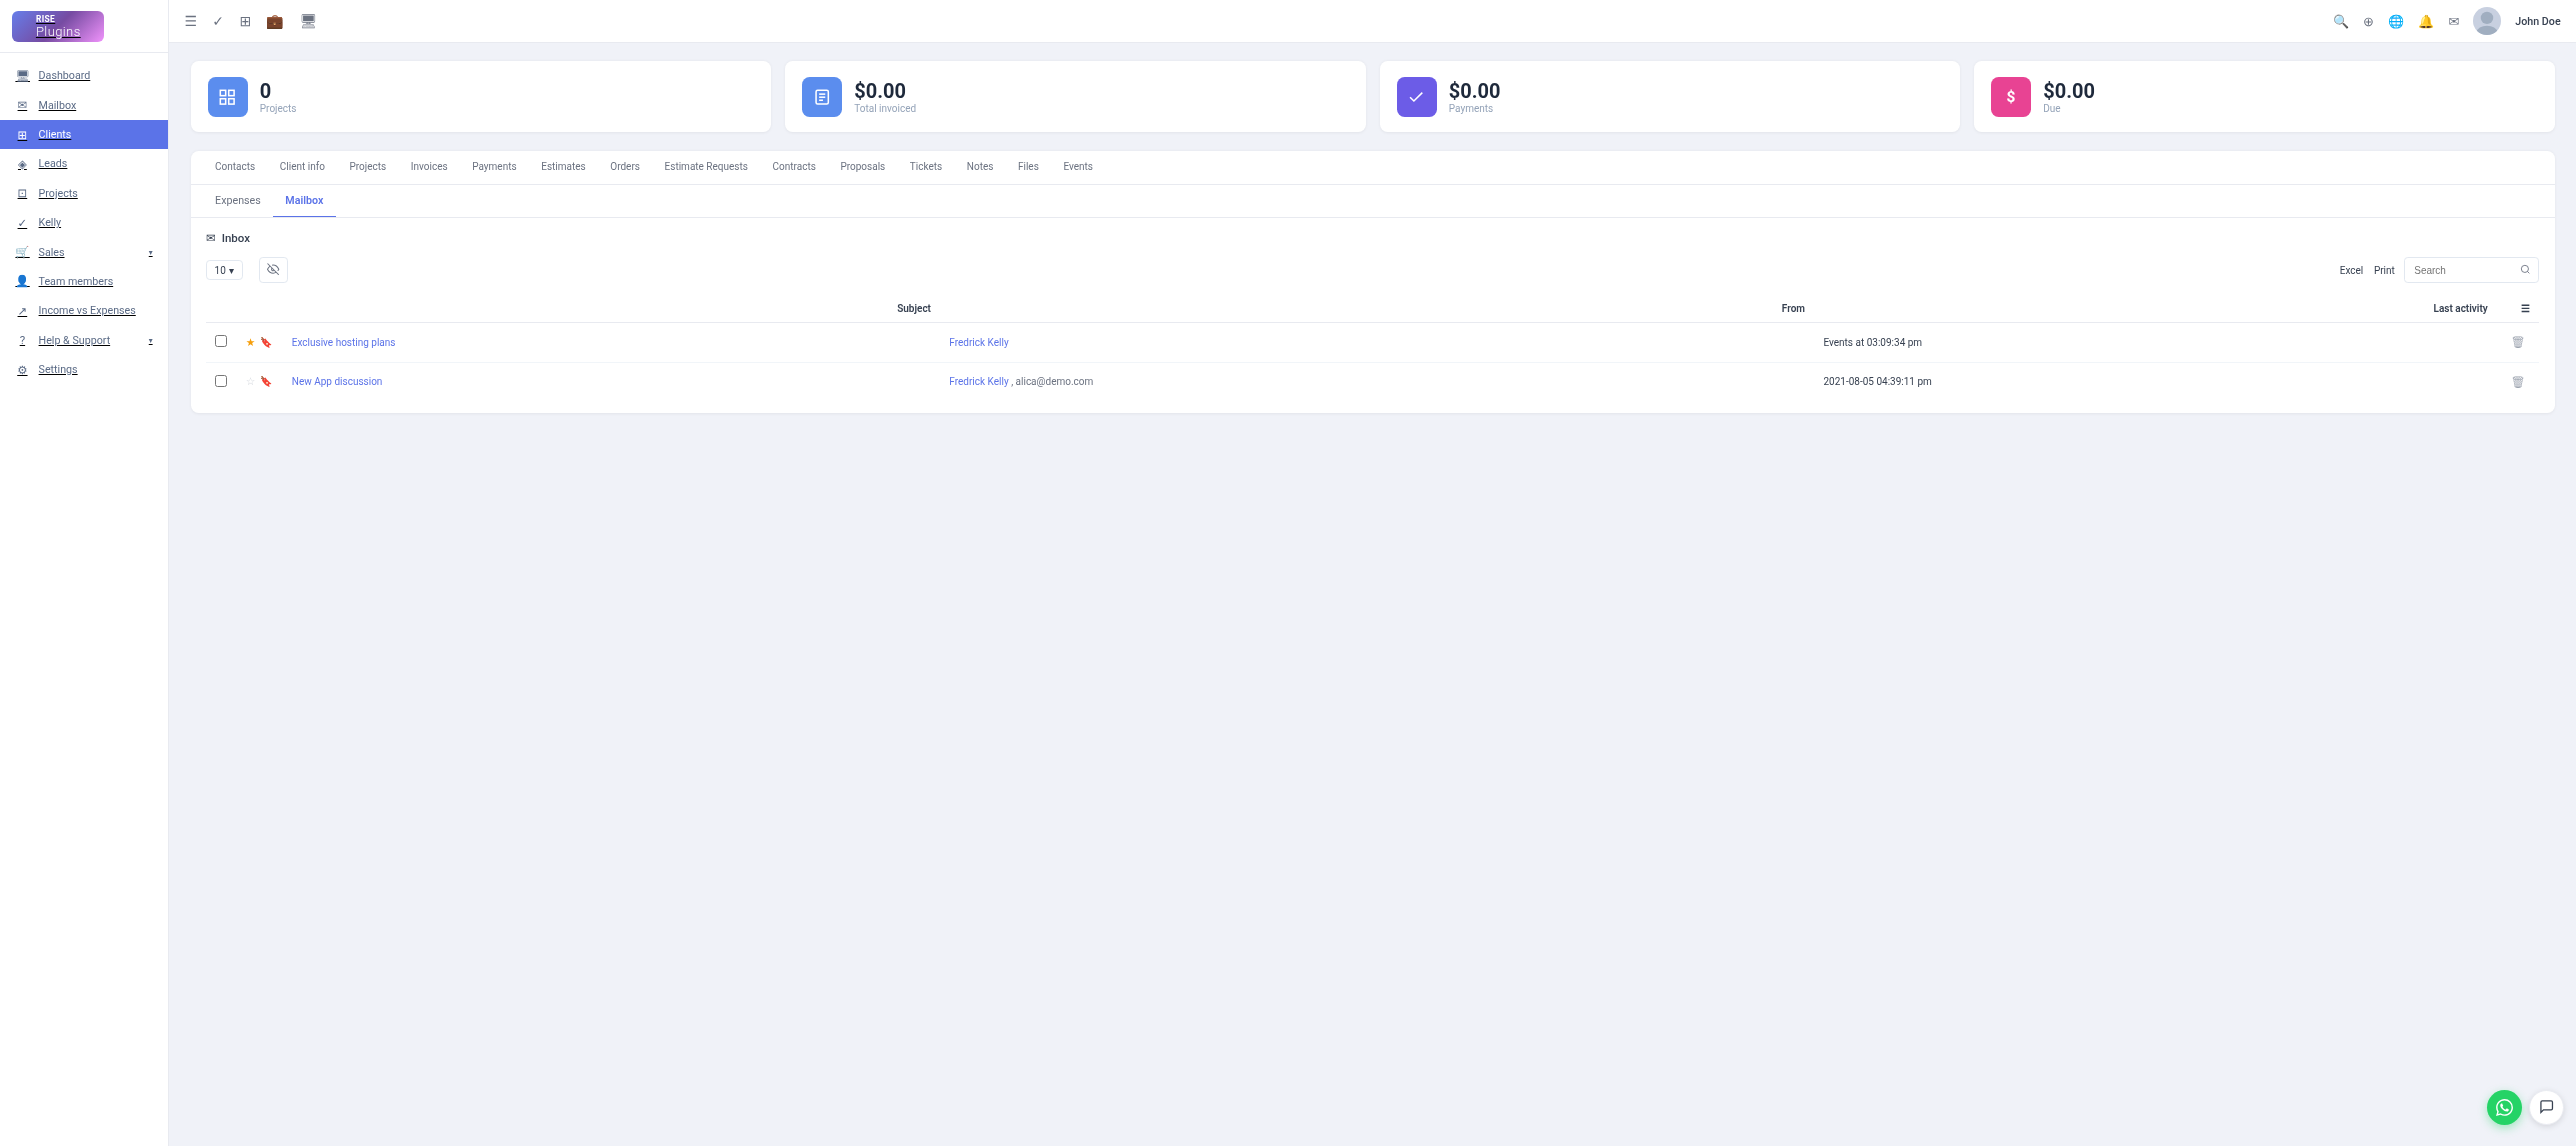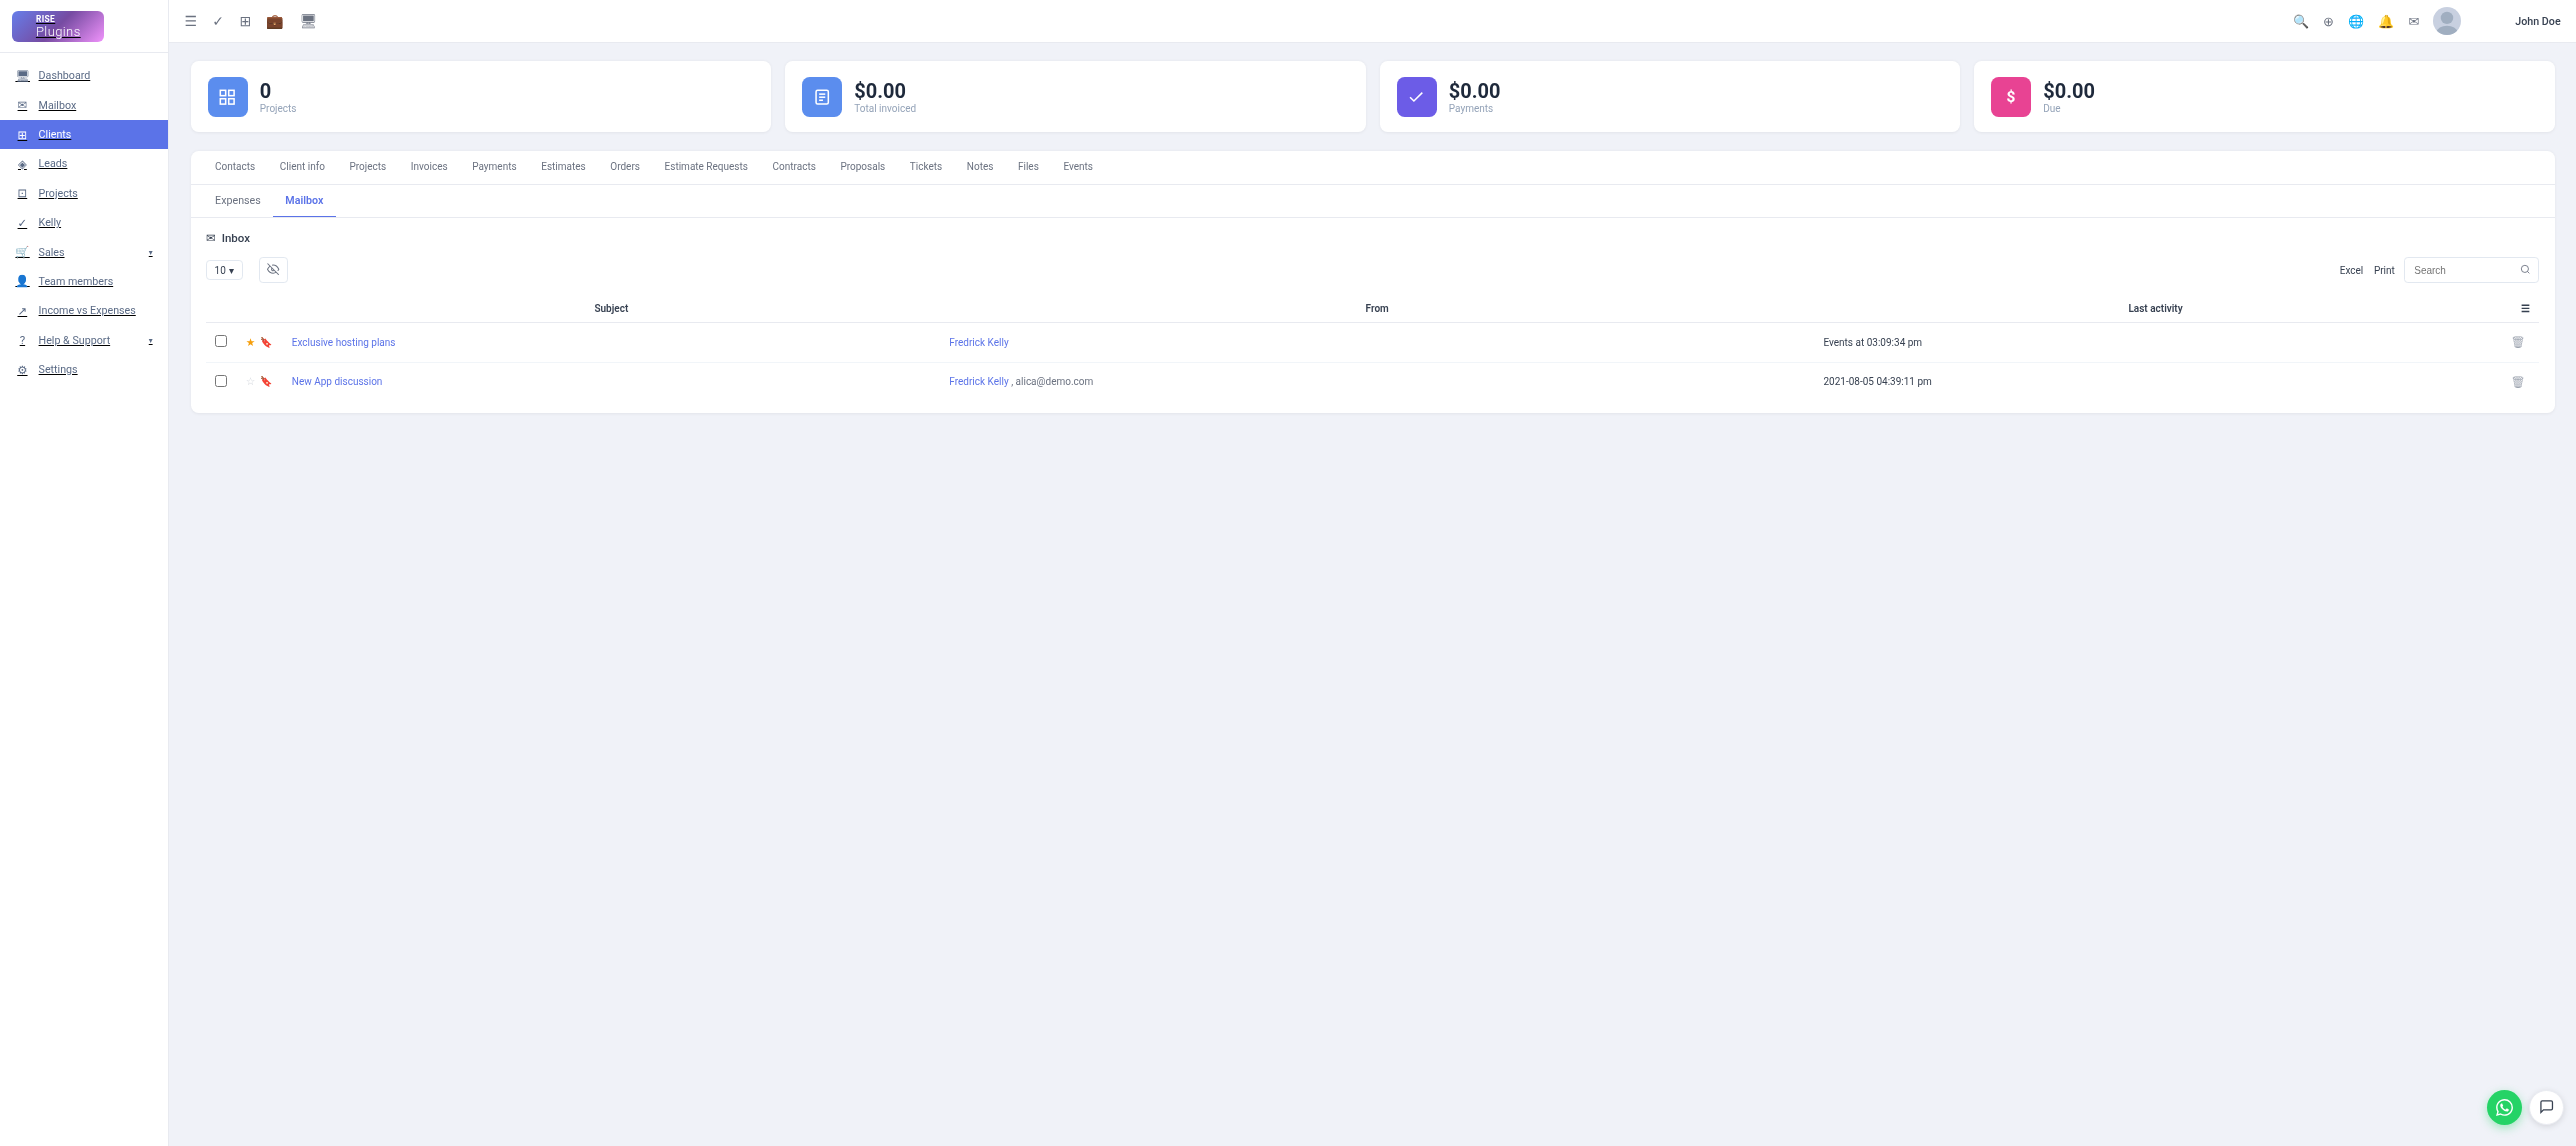--- a/index.html
+++ b/index.html
@@ -91,21 +91,21 @@
     .user-avatar {
       width: 28px;
       height: 28px;
       border-radius: 50%;
       background: #c8d0e0;
       display: flex;
       align-items: center;
       justify-content: center;
       overflow: hidden;
     }
-    .user-name { font-size: 10.7px; color: #374151; font-weight: 500; margin-left: 40px; }
+    .user-name { font-size: 10.7px; color: #374151; font-weight: 500; }
 
     
     .content {
       flex: 1;
       overflow-y: auto;
       padding: 18.4px 21.5px;
       background: #f0f2f8;
     }
 
     .page-header {
@@ -270,21 +270,21 @@
       cursor: pointer;
       color: #6b7280;
     }
 
     
     .email-table {
       width: 100%;
       border-collapse: collapse;
     }
     .email-table th {
-      text-align: center;
+      text-align: right;
       font-size: 10px;
       font-weight: 600;
       color: #374151;
       padding: 7.7px 9.2px;
       border-bottom: 0.8px solid #e8eaf0;
     }
     .email-table th.th-menu { text-align: right; }
     .email-table td {
       padding: 9.2px 9.2px;
       font-size: 10px;

